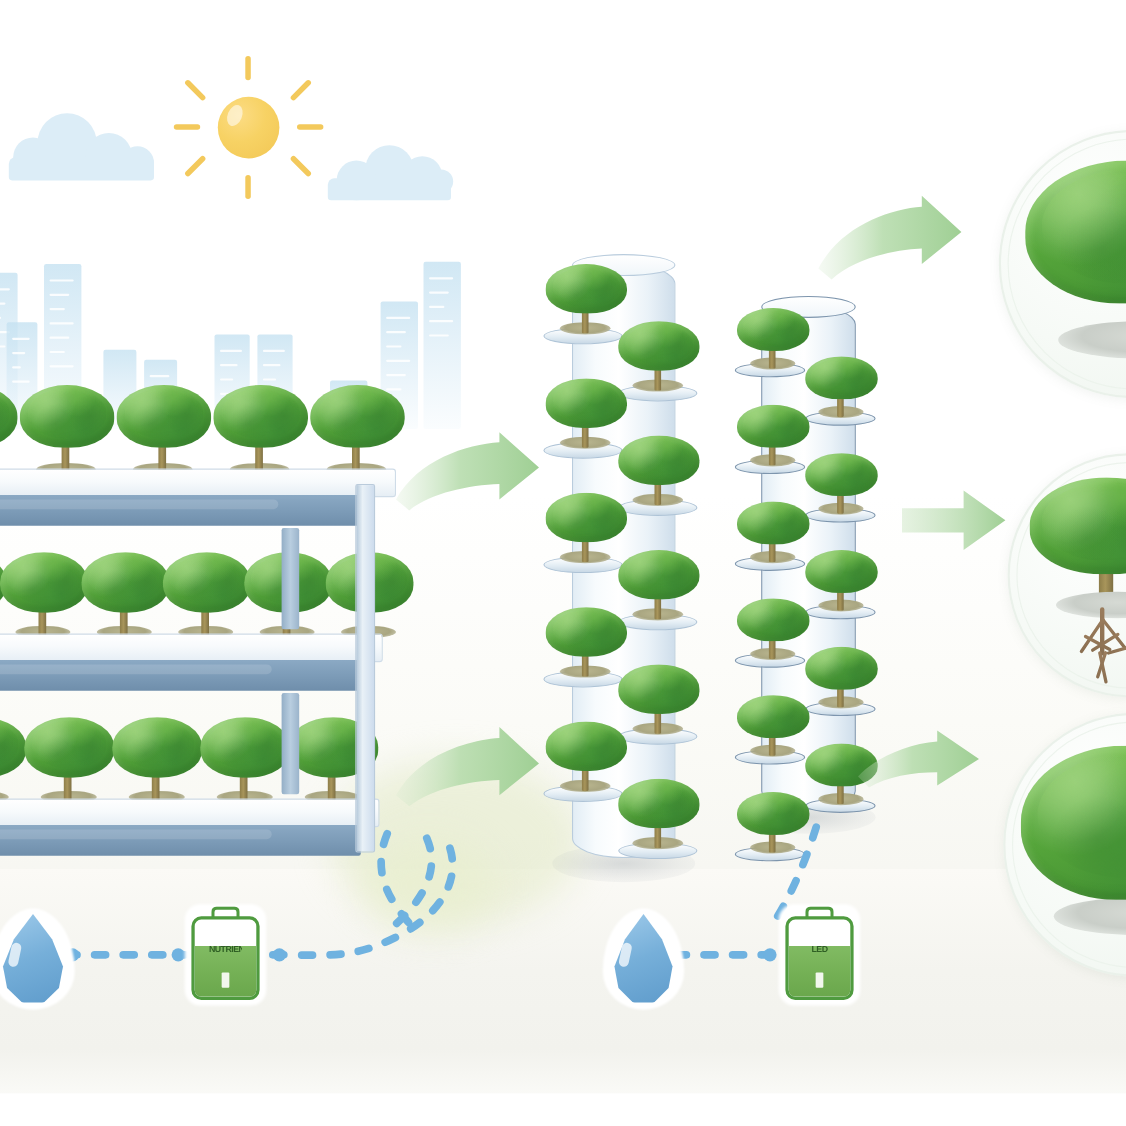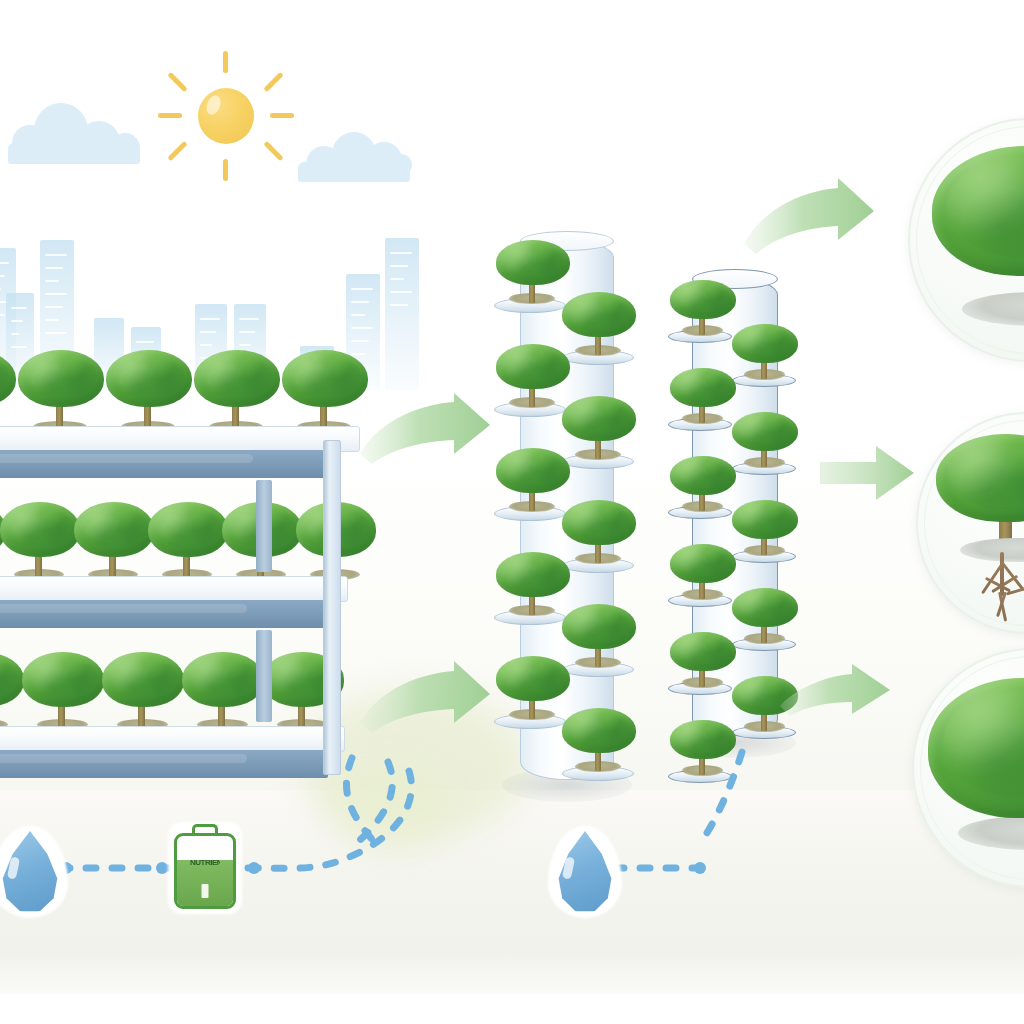--- a/index.html
+++ b/index.html
@@ -818,15 +818,24 @@
     </div>
     <div class="label-scribble">NUTRIENT</div>
   </div>
 
   <div class="drop-icon" style="left:548px; top:826px; width:74px; height:92px;">
     <div class="halo"></div>
     <div class="shape"></div>
     <div class="glint"></div>
   </div>
 
+  <div class="bottle-icon" style="left:708px; top:822px; width:74px; height:92px;">
+    <div class="halo"></div>
+    <div class="handle"></div>
+    <div class="jug">
+      <div class="fill"></div>
+      <div class="spout"></div>
+    </div>
+    <div class="label-scribble">LED</div>
+  </div>
 
   <div class="bg-bottom-strip"></div>
 </div>
 
 </body></html>

